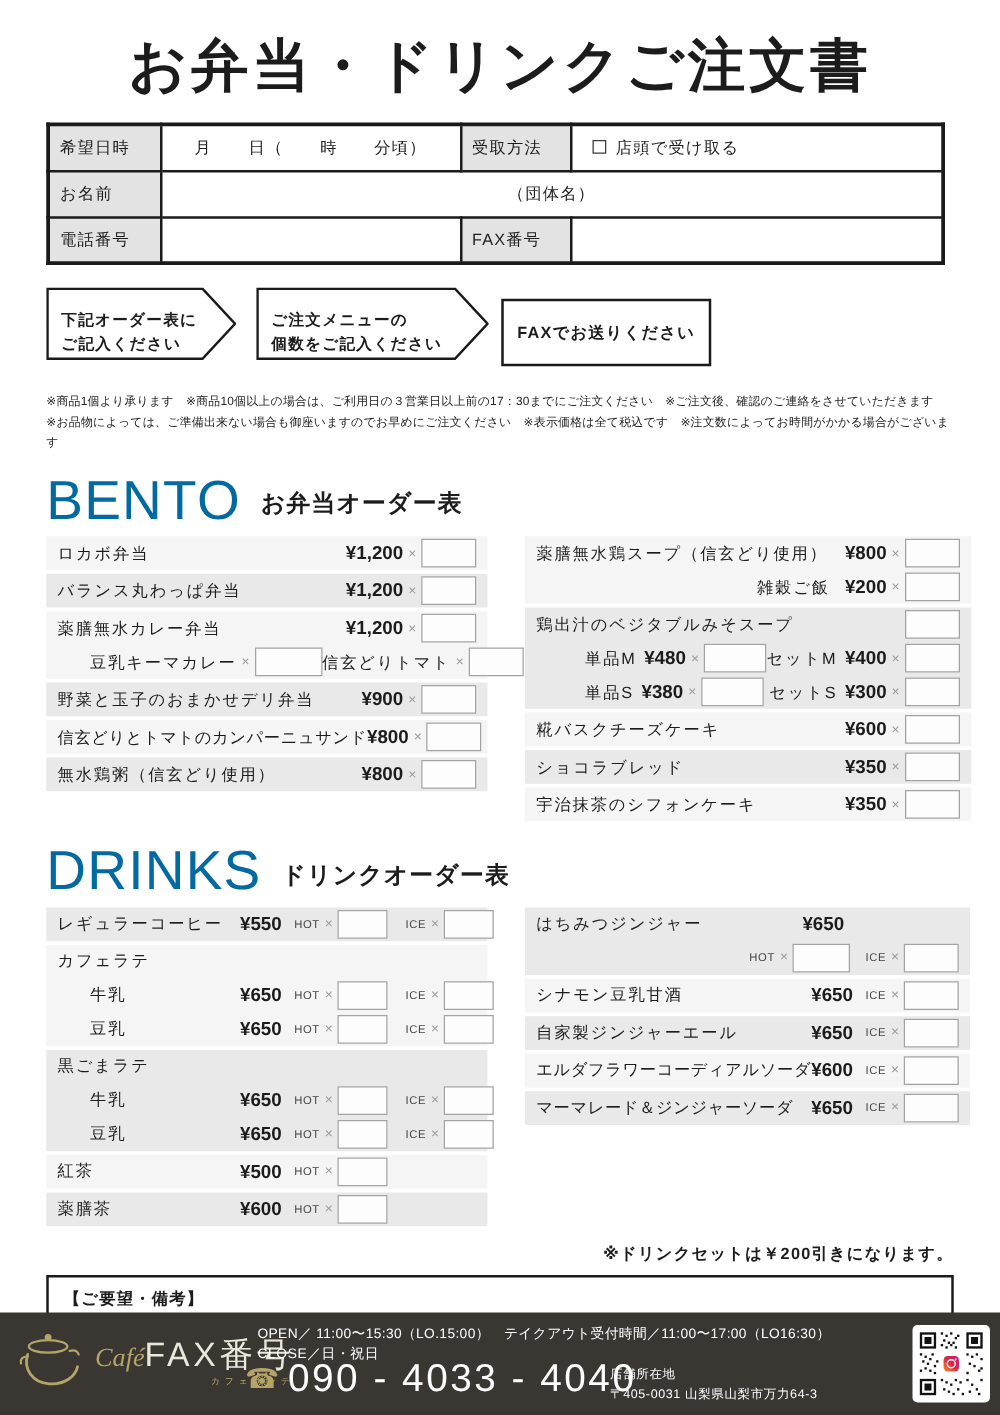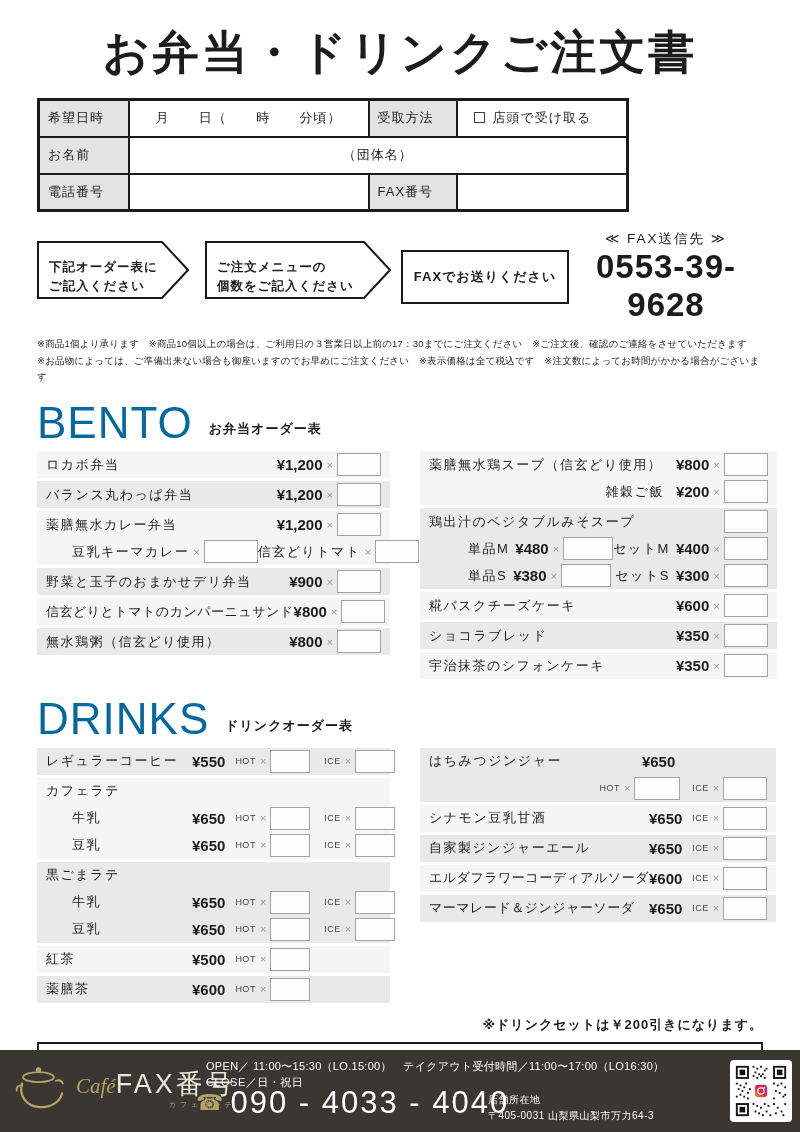--- a/index.html
+++ b/index.html
@@ -4,21 +4,21 @@
 <style>
   * { box-sizing: border-box; }
   body { margin:0; background:#888; }
   .page{ position:relative; width:800px; height:1132px; margin:0 auto; background:#fff;
          font-family:"Liberation Sans","DejaVu Sans",sans-serif; color:#1c1c1c; overflow:hidden; }
 
   
   .title{ text-align:center; font-size:46px; font-weight:bold; letter-spacing:3px; padding-top:22px; }
 
   
-  .info-table{ width:592px; margin:14px 0 0 37px; border-collapse:collapse; border:3px solid #1a1a1a; }
+  .info-table{ width:719px; margin:14px 0 0 37px; border-collapse:collapse; border:3px solid #1a1a1a; }
   .info-table td{ border:2px solid #1a1a1a; height:37px; font-size:13px; padding:0 8px; letter-spacing:1px; }
   .lblcell{ background:#e3e3e3; }
   .dt-inner{ display:flex; justify-content:space-between; padding:0 18px; }
   .chk{ display:inline-block; width:11px; height:11px; border:1.5px solid #3a3a3a; margin-right:8px; vertical-align:-1px; background:#fff; }
   .center{ text-align:center; }
 
   
   .steps{ display:flex; align-items:center; margin:18px 37px 0; }
   .step{ position:relative; height:72px; flex:none; }
   .step + .step{ margin-left:16px; }
@@ -30,21 +30,21 @@
   .fax-dest{ margin-left:auto; text-align:center; }
   .fax-dest-label{ font-size:13.5px; letter-spacing:2px; }
   .fax-number{ font-size:33px; font-weight:bold; letter-spacing:1px; line-height:1.15; }
 
   
   .notes{ margin:12px 37px 0; font-size:9.5px; line-height:1.75; letter-spacing:0.2px; color:#222; }
 
   
   .sec-head{ display:flex; align-items:flex-end; gap:16px; margin:18px 37px 10px; }
   .sec-big{ font-size:44px; color:#0369a1; letter-spacing:1px; line-height:0.85; }
-  .sec-sub{ font-size:13px; font-weight:bold; padding-bottom:3px; letter-spacing:1px; }
+  .sec-sub{ font-size:19px; font-weight:bold; padding-bottom:3px; letter-spacing:1px; }
 
   
   .menu-cols{ display:flex; gap:30px; margin:0 37px; }
   .col-l{ width:353px; flex:none; }
   .col-r{ flex:1; }
   .grp{ margin-bottom:3px; }
   .bg-a{ background:#f5f5f5; }
   .bg-b{ background:#e9e9e9; }
   .m-row{ display:flex; align-items:center; height:27px; padding:0 9px; }
   .lbl{ font-size:13px; letter-spacing:1.5px; white-space:nowrap; }
@@ -141,24 +141,20 @@
       <svg width="186" height="58" viewBox="0 0 186 58">
         <polygon points="1,1 159,1 185,29 159,57 1,57" fill="#ffffff" stroke="#1a1a1a" stroke-width="2"></polygon>
       </svg>
       <div class="step-text">
         <span>ご注文メニューの</span>
         <span>個数をご記入ください</span>
       </div>
     </div>
     <div class="faxbox">
       <span>FAXでお送りください</span>
-    </div>
-    <div class="fax-dest">
-      <div class="fax-dest-label">≪ FAX送信先 ≫</div>
-      <div class="fax-number">0553-39-9628</div>
     </div>
   </div>
 
   <div class="notes">
     <div>※商品1個より承ります　※商品10個以上の場合は、ご利用日の３営業日以上前の17：30までにご注文ください　※ご注文後、確認のご連絡をさせていただきます</div>
     <div>※お品物によっては、ご準備出来ない場合も御座いますのでお早めにご注文ください　※表示価格は全て税込です　※注文数によってお時間がかかる場合がございます</div>
   </div>
 
   <div class="sec-head">
     <span class="sec-big">BENTO</span>

